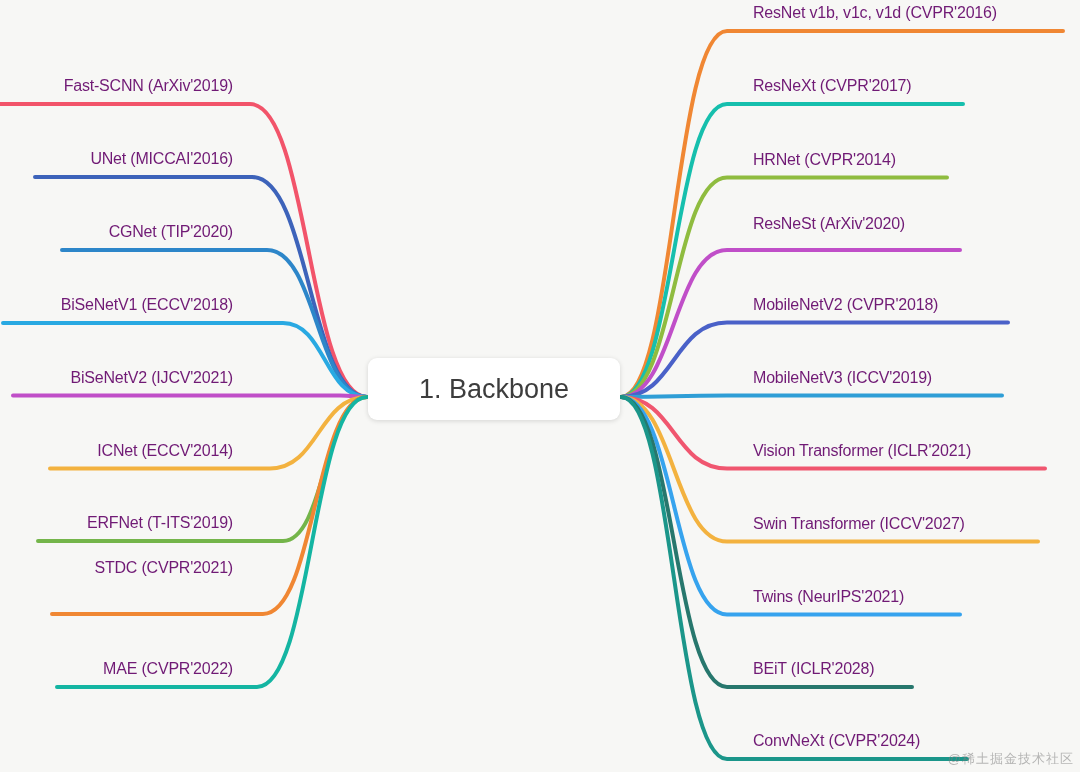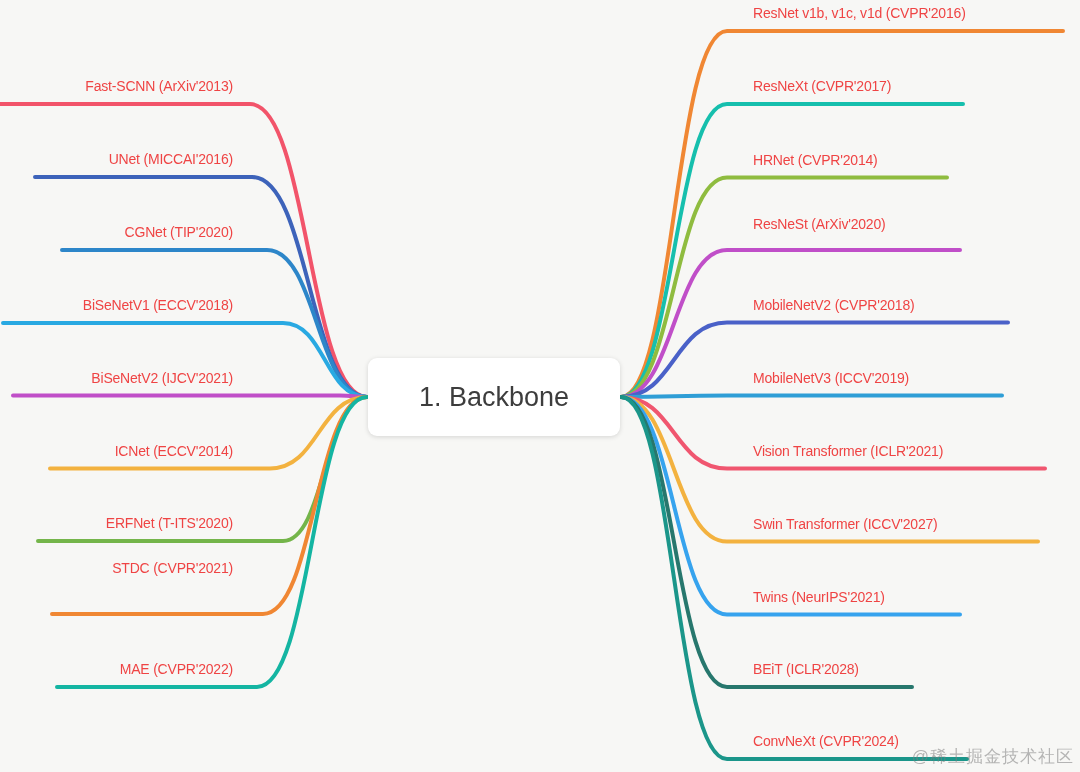--- a/index.html
+++ b/index.html
@@ -4,35 +4,35 @@
 <style>
   html,body{margin:0;padding:0;}
   body{
     width:1080px;height:772px;position:relative;overflow:hidden;
     background:#f7f7f5;
     font-family:"Liberation Sans","DejaVu Sans",sans-serif;
   }
   #map-svg{position:absolute;left:0;top:0;}
   .branch-label{
     position:absolute;height:28px;line-height:28px;
-    font-size:14px;letter-spacing:-0.2px;color:#ef4444;
+    font-size:16px;letter-spacing:-0.2px;color:#701a75;
     white-space:nowrap;cursor:pointer;
   }
   .left-label{right:847px;text-align:right;}
   .right-label{left:753px;text-align:left;}
   .root-node{
-    position:absolute;left:368px;top:358px;width:252px;height:78px;
+    position:absolute;left:368px;top:358px;width:252px;height:62px;
     background:#ffffff;border-radius:9px;
     box-shadow:0 1px 5px rgba(0,0,0,0.14);
     display:flex;align-items:center;justify-content:center;
     font-size:27px;color:#3d3d3d;cursor:pointer;
   }
   .watermark{
     position:absolute;right:6px;bottom:4px;
-    font-size:17px;color:rgba(125,125,125,0.55);
+    font-size:13px;color:rgba(125,125,125,0.55);
     letter-spacing:1px;white-space:nowrap;
   }
 </style>
 </head>
 <body>
 
 <svg id="map-svg" width="1080" height="772" viewBox="0 0 1080 772">
   <g fill="none" stroke-width="4" stroke-linecap="round">
 
     <path d="M 0 104 H 250 C 308.5 104 308.5 397 367 397" stroke="#f2546a"></path>
@@ -52,27 +52,27 @@
     <path d="M 1008 322.5 H 727 C 674 322.5 674 397 621 397" stroke="#4a61c8"></path>
     <path d="M 1002 395.5 H 727 C 674 395.5 674 397 621 397" stroke="#2f9ed6"></path>
     <path d="M 1045 468.5 H 727 C 674 468.5 674 397 621 397" stroke="#f0566f"></path>
     <path d="M 1038 541.5 H 727 C 674 541.5 674 397 621 397" stroke="#f3b23f"></path>
     <path d="M 960 614.5 H 727 C 674 614.5 674 397 621 397" stroke="#36a3ee"></path>
     <path d="M 912 687 H 727 C 674 687 674 397 621 397" stroke="#27776d"></path>
     <path d="M 967 759 H 727 C 674 759 674 397 621 397" stroke="#1b968a"></path>
   </g>
 </svg>
 
-<div class="branch-label left-label" style="top:72px">Fast-SCNN (ArXiv'2013)</div>
+<div class="branch-label left-label" style="top:72px">Fast-SCNN (ArXiv'2019)</div>
 <div class="branch-label left-label" style="top:145px">UNet (MICCAI'2016)</div>
 <div class="branch-label left-label" style="top:218px">CGNet (TIP'2020)</div>
 <div class="branch-label left-label" style="top:291px">BiSeNetV1 (ECCV'2018)</div>
 <div class="branch-label left-label" style="top:363.5px">BiSeNetV2 (IJCV'2021)</div>
 <div class="branch-label left-label" style="top:436.5px">ICNet (ECCV'2014)</div>
-<div class="branch-label left-label" style="top:509px">ERFNet (T-ITS'2020)</div>
+<div class="branch-label left-label" style="top:509px">ERFNet (T-ITS'2019)</div>
 <div class="branch-label left-label" style="top:554px">STDC (CVPR'2021)</div>
 <div class="branch-label left-label" style="top:655px">MAE (CVPR'2022)</div>
 
 <div class="branch-label right-label" style="top:-1px">ResNet v1b, v1c, v1d (CVPR'2016)</div>
 <div class="branch-label right-label" style="top:72px">ResNeXt (CVPR'2017)</div>
 <div class="branch-label right-label" style="top:145.5px">HRNet (CVPR'2014)</div>
 <div class="branch-label right-label" style="top:210px">ResNeSt (ArXiv'2020)</div>
 <div class="branch-label right-label" style="top:290.5px">MobileNetV2 (CVPR'2018)</div>
 <div class="branch-label right-label" style="top:363.5px">MobileNetV3 (ICCV'2019)</div>
 <div class="branch-label right-label" style="top:436.5px">Vision Transformer (ICLR'2021)</div>

